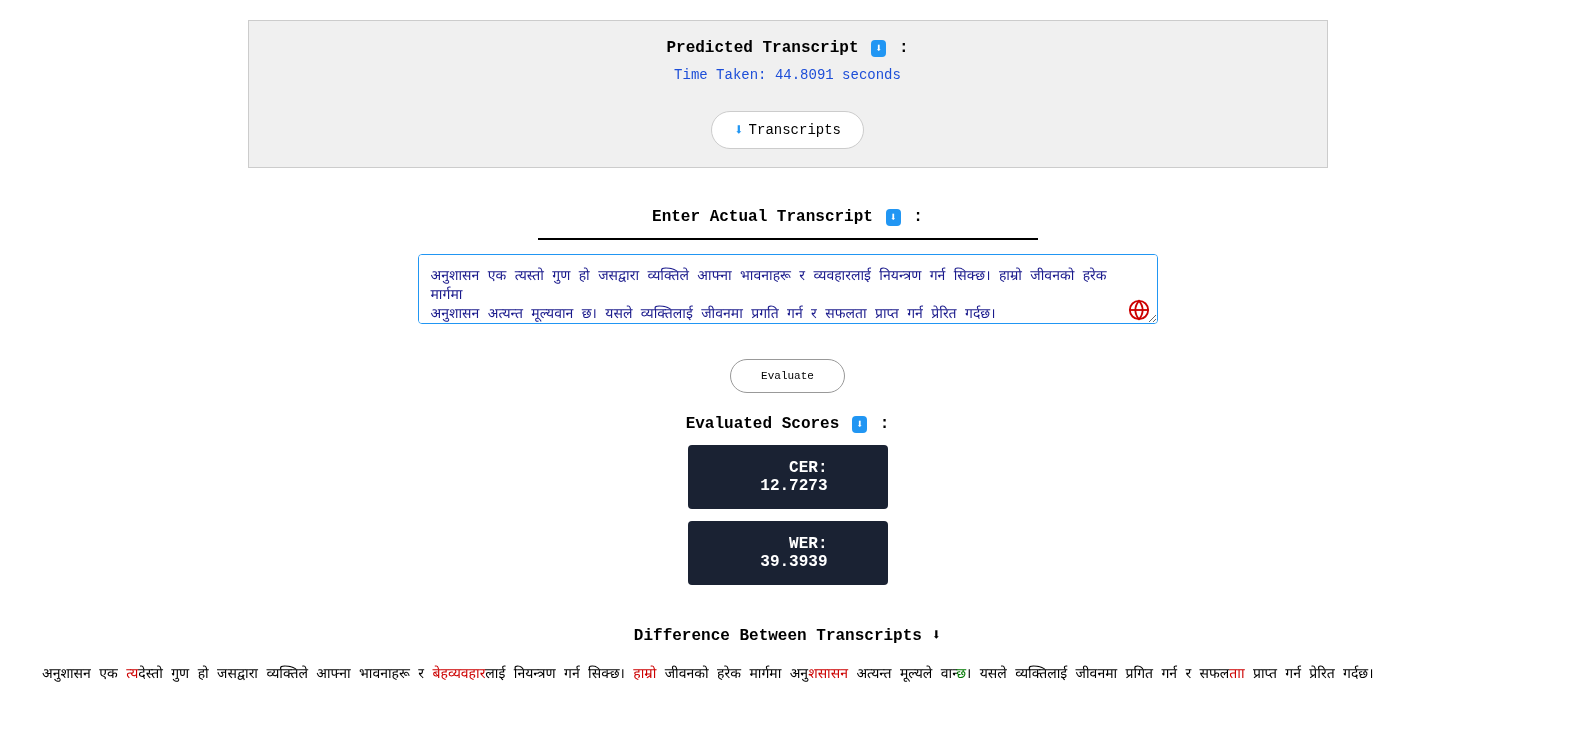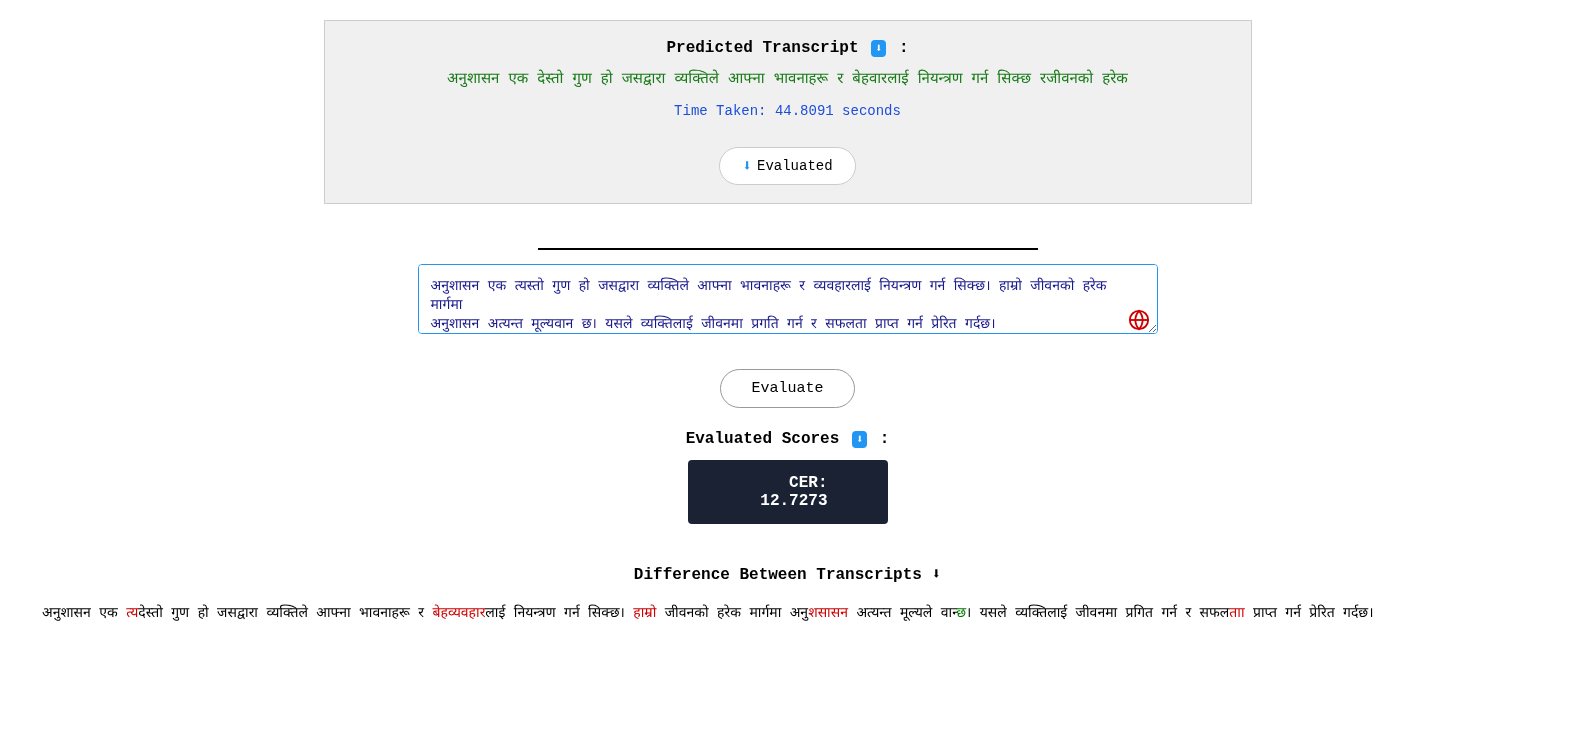--- a/index.html
+++ b/index.html
@@ -13,21 +13,21 @@
     .page-container {
       width: 1575px;
       padding: 20px 0;
       display: flex;
       flex-direction: column;
       align-items: center;
     }
 
     
     .predicted-section {
-      width: 928px;
+      width: 1080px;
       background: #f0f0f0;
       border: 1px solid #ccc;
       padding: 18px 30px;
       text-align: center;
       margin-bottom: 12px;
     }
     .section-title {
       font-weight: bold;
       font-size: 16px;
       color: #000;
@@ -109,21 +109,21 @@
       color: #cc0000;
     }
 
     
     .evaluate-btn {
       margin-top: 30px;
       background: white;
       border: 1.5px solid #999;
       border-radius: 25px;
       padding: 10px 30px;
-      font-size: 15px;
+      font-size: 11px;
       cursor: pointer;
       font-family: 'Courier New', Courier, monospace;
       display: block;
     }
 
     
     .scores-section {
       margin-top: 22px;
       text-align: right;
     }
@@ -176,32 +176,36 @@
 
 <div class="page-container">
 
   <div class="predicted-section">
     <div class="section-title">
       <span>Predicted Transcript</span>
       <span class="icon-download">⬇</span>
       <span>:</span>
     </div>
     <div class="predicted-text">
-      <div>अनुशासन एक देस्तो गुण हो जसद्वारा व्यक्तिले आफ्ना भावनाहरू र बेहवारलाई नियन्त्रण गर्न सिक्छ रजीवनको हरेक</div>
     </div>
     <div class="time-taken">Time Taken: 44.8091 seconds</div>
     <div style="margin-top:14px;">
       <button class="transcript-btn">
         <span class="dl-icon">⬇</span>
-        <span>Evaluated</span>
+        <span>Transcripts</span>
       </button>
     </div>
   </div>
 
   <div class="actual-section">
+    <div class="section-title">
+      <span>Enter Actual Transcript</span>
+      <span class="icon-download">⬇</span>
+      <span>:</span>
+    </div>
     <hr class="section-divider">
     <div style="margin-top:14px;">
       <div class="textarea-wrapper">
         <textarea class="actual-textarea" rows="3" style="width: 740px;">अनुशासन एक त्यस्तो गुण हो जसद्वारा व्यक्तिले आफ्ना भावनाहरू र व्यवहारलाई नियन्त्रण गर्न सिक्छ। हाम्रो जीवनको हरेक मार्गमा
 अनुशासन अत्यन्त मूल्यवान छ। यसले व्यक्तिलाई जीवनमा प्रगति गर्न र सफलता प्राप्त गर्न प्रेरित गर्दछ।</textarea>
         <svg class="globe-icon" viewBox="0 0 24 24" fill="none" stroke="#cc0000" stroke-width="2">
           <circle cx="12" cy="12" r="10"></circle>
           <line x1="2" y1="12" x2="22" y2="12"></line>
           <path d="M12 2a15.3 15.3 0 0 1 4 10 15.3 15.3 0 0 1-4 10 15.3 15.3 0 0 1-4-10 15.3 15.3 0 0 1 4-10z"></path>
         </svg>
@@ -213,20 +217,21 @@
     <span>Evaluate</span>
   </button>
 
   <div class="scores-section">
     <div class="section-title">
       <span>Evaluated Scores</span>
       <span class="icon-download">⬇</span>
       <span>:</span>
     </div>
     <div class="score-box">CER: 12.7273</div>
+    <div class="score-box">WER: 39.3939</div>
   </div>
 
   <div class="difference-section">
     <div class="diff-title">
       <span>Difference Between Transcripts</span>
       <span class="icon-download">⬇</span>
     </div>
     <div class="diff-text">
       <span class="char-correct">अनुशासन एक </span><span class="char-removed">त्य</span><span class="char-correct">देस्तो गुण हो जसद्वारा व्यक्तिले आफ्ना भावनाहरू र </span><span class="char-removed">बेहव्यवहार</span><span class="char-correct">लाई नियन्त्रण गर्न सिक्छ।</span><span class="char-removed"> हाम्रो</span><span class="char-correct"> जीवनको हरेक मार्गमा अनु</span><span class="char-removed">शसासन</span><span class="char-correct"> अत्यन्त मूल्यले वान</span><span class="char-added">्छ</span><span class="char-correct">। यसले व्यक्तिलाई जीवनमा प्रगित गर्न र सफल</span><span class="char-removed">ताा</span><span class="char-correct"> प्राप्त गर्न प्रेरित गर्दछ।</span>
     </div>

